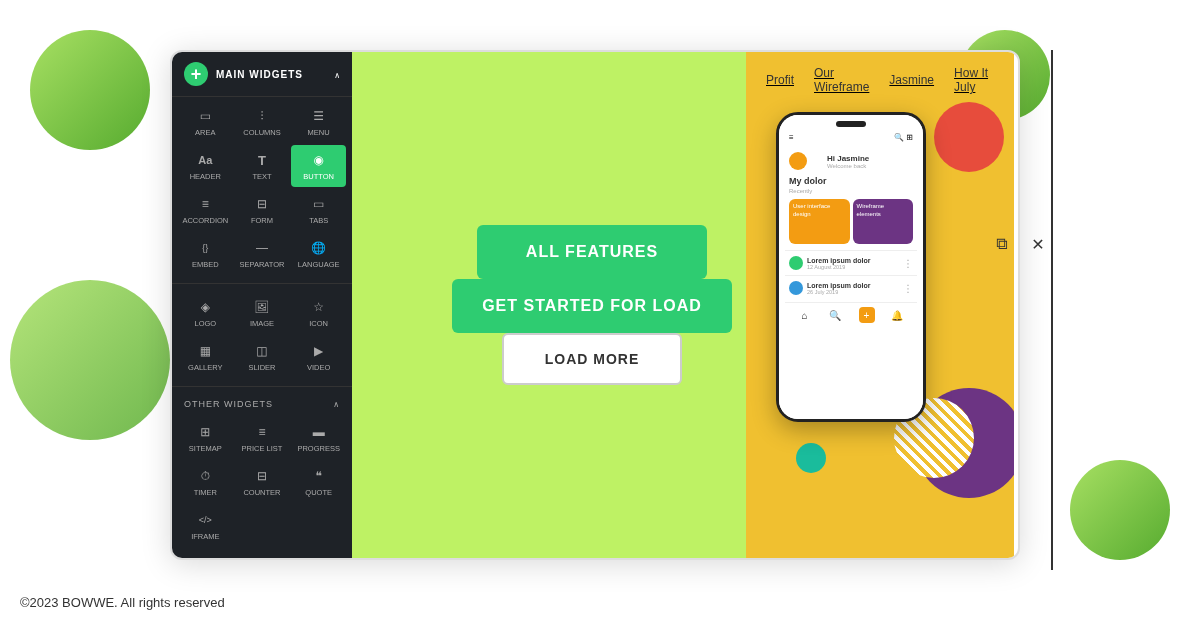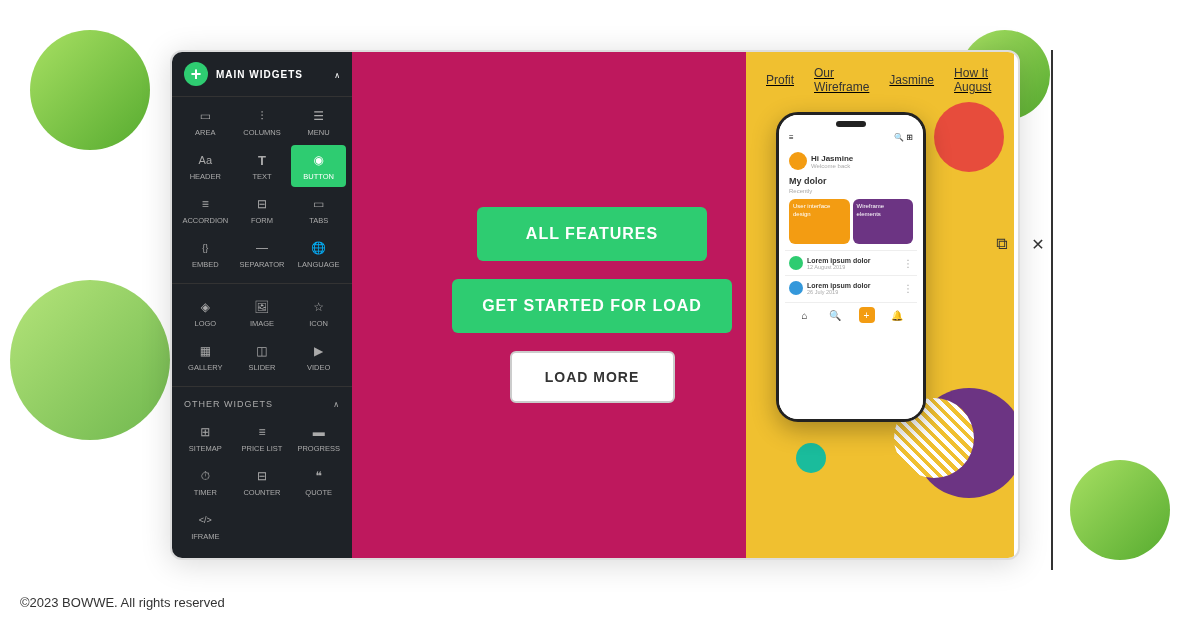--- a/index.html
+++ b/index.html
@@ -182,26 +182,25 @@
       margin: 4px 0;
     }
 
     
     .main-content {
       position: absolute;
       left: 180px;
       top: 0;
       width: 480px;
       height: 100%;
-      background: #be185d;
+      background: #bef264;
       display: flex;
       flex-direction: column;
       align-items: center;
       justify-content: center;
-      gap: 18px;
       padding: 20px;
     }
 
     .btn-all-features {
       background: #2ecc71;
       color: #fff;
       border: none;
       padding: 18px 40px;
       font-size: 16px;
       font-weight: 700;
@@ -243,21 +242,21 @@
     .btn-load-more {
       background: #fff;
       color: #333;
       border: 2px solid #ccc;
       padding: 16px 30px;
       font-size: 14px;
       font-weight: 700;
       letter-spacing: 1px;
       border-radius: 6px;
       cursor: pointer;
-      width: 165px;
+      width: 180px;
       text-align: center;
     }
 
     
     .preview-area {
       position: absolute;
       right: 4px;
       top: 0;
       width: 268px;
       height: 100%;
@@ -349,21 +348,21 @@
     .phone-notch {
       width: 30px; height: 6px;
       background: #222;
       border-radius: 3px;
       margin: 0 auto 4px;
     }
 
     .phone-user-row {
       display: flex;
       align-items: center;
-      gap: 4px;
+      gap: 20px;
       padding: 4px;
     }
 
     .phone-avatar {
       width: 18px; height: 18px;
       background: #f39c12;
       border-radius: 50%;
     }
 
     .phone-hi {
@@ -492,21 +491,21 @@
       </div>
       <div class="widget-item">
         <div class="widget-icon">⫶</div>
         <span class="widget-label">COLUMNS</span>
       </div>
       <div class="widget-item">
         <div class="widget-icon">☰</div>
         <span class="widget-label">MENU</span>
       </div>
       <div class="widget-item">
-        <div class="widget-icon" style="font-size:11px;font-weight:normal;">Aa</div>
+        <div class="widget-icon" style="font-size:11px;font-weight:bold;">Aa</div>
         <span class="widget-label">HEADER</span>
       </div>
       <div class="widget-item">
         <div class="widget-icon" style="font-size:13px;font-weight:bold;">T</div>
         <span class="widget-label">TEXT</span>
       </div>
       <div class="widget-item active">
         <div class="widget-icon">◉</div>
         <span class="widget-label">BUTTON</span>
       </div>
@@ -611,21 +610,21 @@
     <button class="btn-get-started">GET STARTED FOR LOAD</button>
     <button class="btn-load-more">LOAD MORE</button>
   </div>
 
   <div class="preview-area">
 
     <div class="preview-nav">
       <span>Profit</span>
       <span>Our Wireframe</span>
       <span>Jasmine</span>
-      <span>How It August</span>
+      <span>How It July</span>
     </div>
 
     <div class="shape-coral"></div>
     <div class="shape-purple"></div>
     <div class="shape-teal"></div>
     <div class="shape-stripes"></div>
 
     <div class="phone-mockup">
       <div class="phone-screen">
         <div class="phone-notch"></div>

